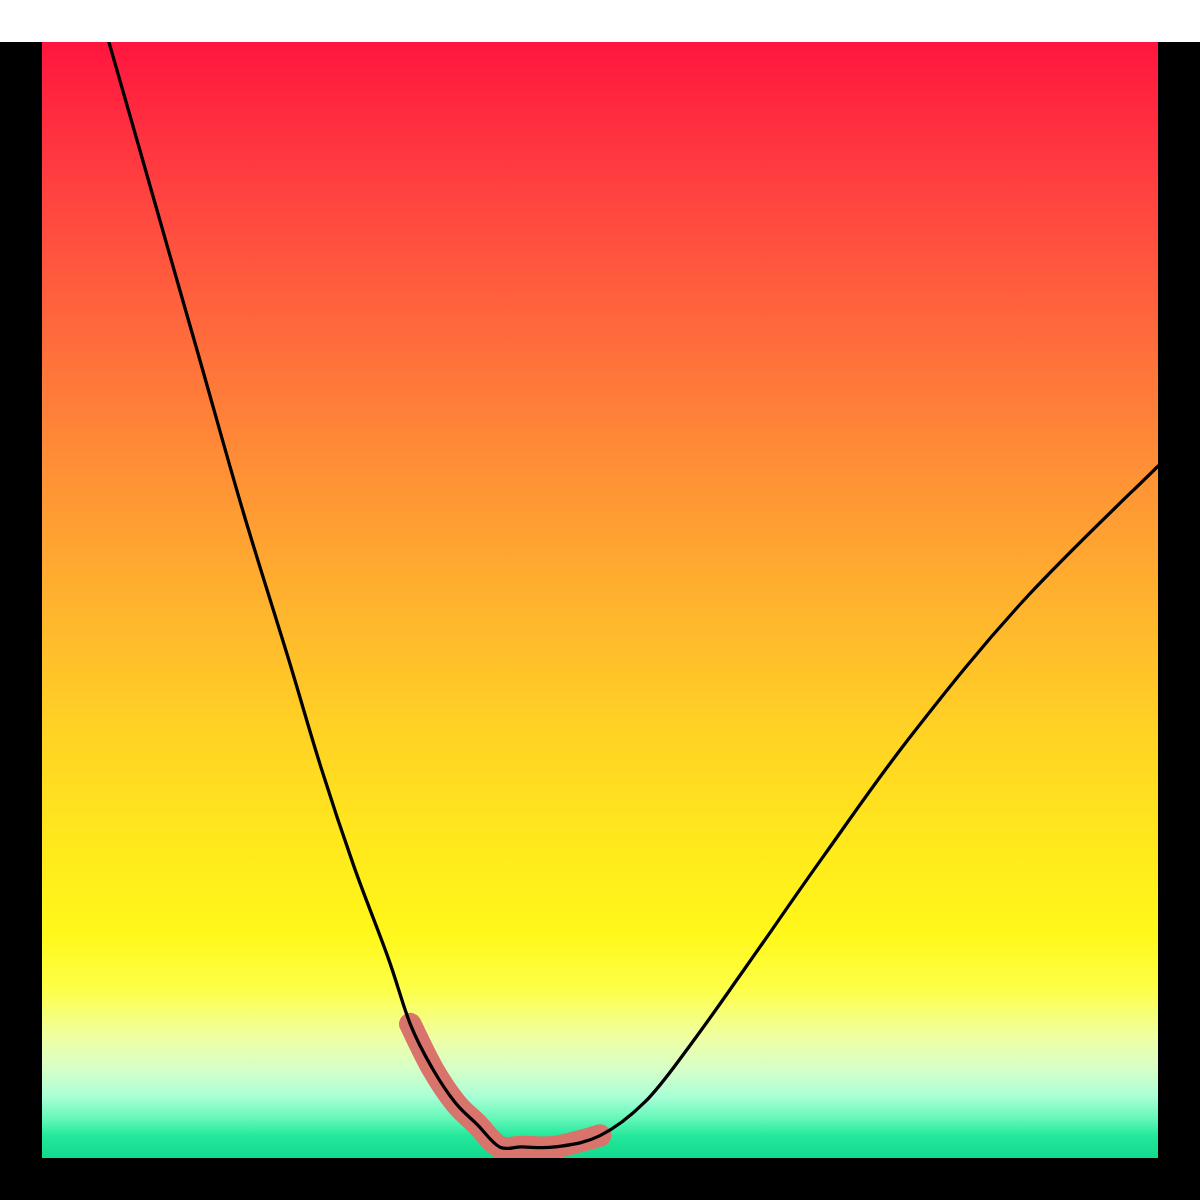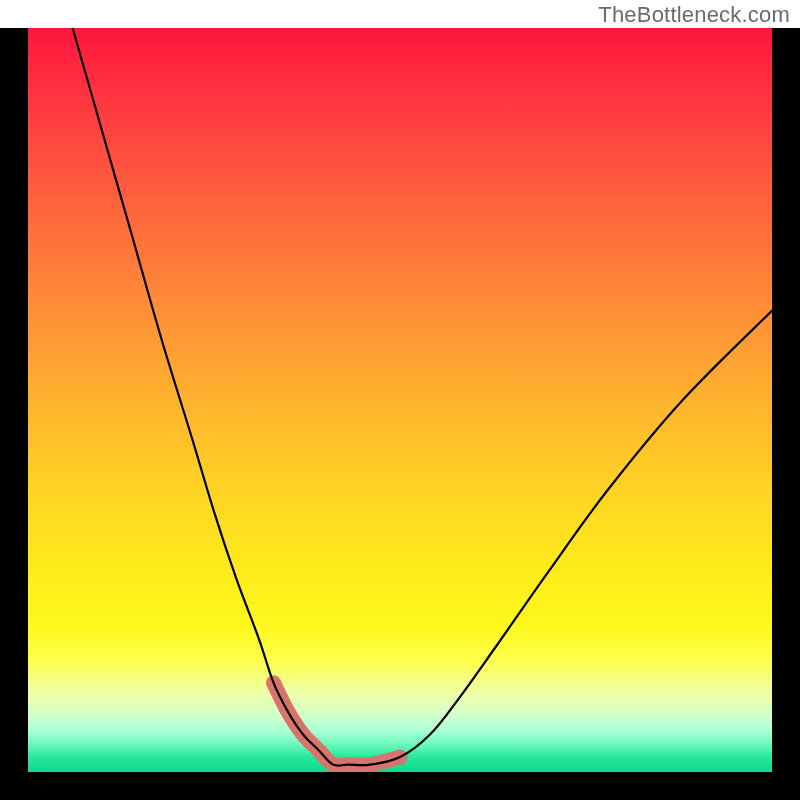--- a/index.html
+++ b/index.html
@@ -80,21 +80,20 @@
     fill: none;
     stroke: #d9746c;
     stroke-width: 15;
     stroke-linecap: round;
   }
 </style>
 </head>
 <body>
 
 <div class="stage">
-  <div class="watermark">TheBottleneck.com</div>
 
   <div class="plot-frame">
     <div class="plot-inner">
       <div class="gradient"></div>
       <svg class="curves" viewBox="0 0 744 744" preserveAspectRatio="none">
         <path id="pink-path" class="curve-pink" d="M 245.5 654.7 C 248.2 660.1, 255.0 675.1, 260.4 684.5 C 265.8 693.9, 269.9 700.1, 275.3 706.8 C 280.6 713.5, 284.8 716.3, 290.2 721.7 C 295.5 727.0, 299.7 733.9, 305.0 736.6 C 310.4 739.2, 313.2 736.6, 319.9 736.6 C 326.6 736.6, 332.9 737.9, 342.2 736.6 C 351.6 735.2, 366.6 730.5, 372.0 729.1"></path>
         <path id="main-path" class="curve-main" d="M 44.6 0.0 C 50.0 18.7, 63.7 66.7, 74.4 104.2 C 85.1 141.7, 93.4 170.8, 104.2 208.3 C 114.9 245.8, 123.2 276.3, 133.9 312.5 C 144.6 348.6, 154.3 378.4, 163.7 409.2 C 173.1 440.0, 178.0 458.2, 186.0 483.6 C 194.0 509.0, 200.3 527.8, 208.3 550.6 C 216.4 573.3, 223.9 591.3, 230.6 610.1 C 237.3 628.8, 240.2 641.3, 245.5 654.7 C 250.9 668.1, 255.0 675.1, 260.4 684.5 C 265.8 693.9, 269.9 700.1, 275.3 706.8 C 280.6 713.5, 284.8 716.3, 290.2 721.7 C 295.5 727.0, 299.7 733.9, 305.0 736.6 C 310.4 739.2, 313.2 736.6, 319.9 736.6 C 326.6 736.6, 332.9 737.9, 342.2 736.6 C 351.6 735.2, 361.3 734.5, 372.0 729.1 C 382.7 723.8, 391.0 717.5, 401.8 706.8 C 412.5 696.1, 419.5 685.7, 431.5 669.6 C 443.6 653.5, 452.6 640.3, 468.7 617.5 C 484.8 594.8, 500.7 571.2, 520.8 543.1 C 540.9 515.0, 556.2 492.1, 580.3 461.3 C 604.4 430.5, 625.3 404.1, 654.7 372.0 C 684.2 339.9, 727.9 298.8, 744.0 282.7"></path>
       </svg>
     </div>
   </div>

